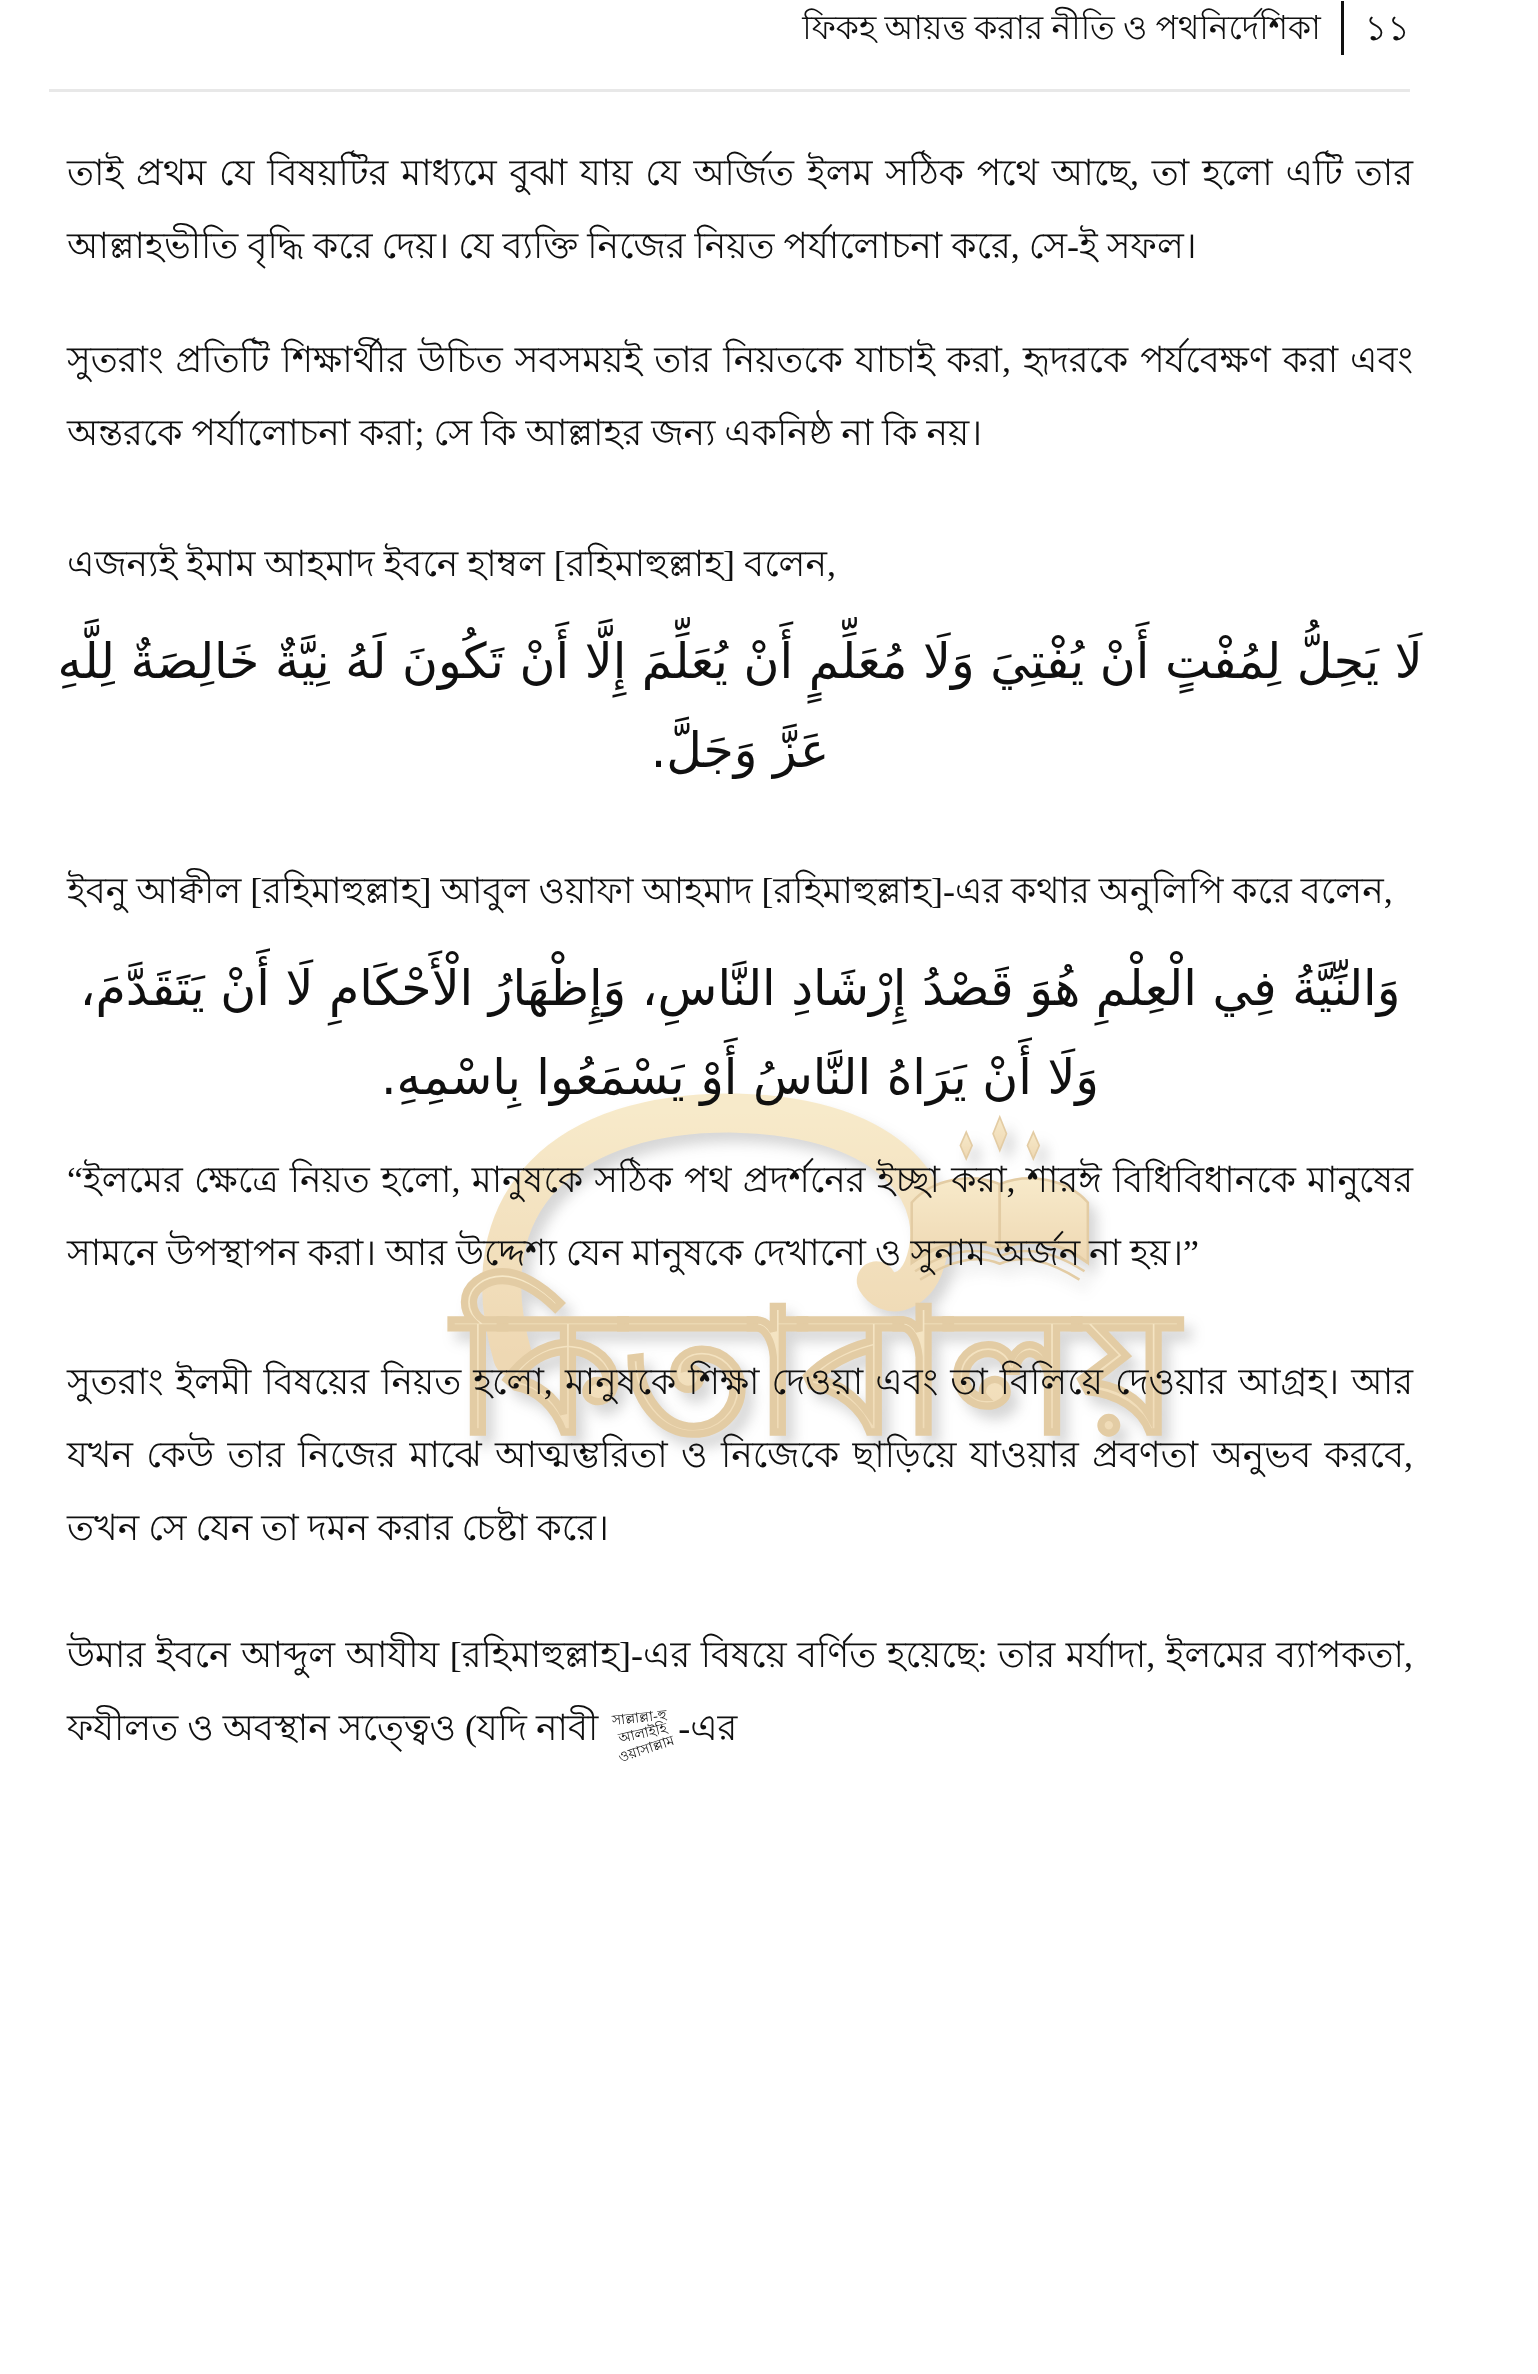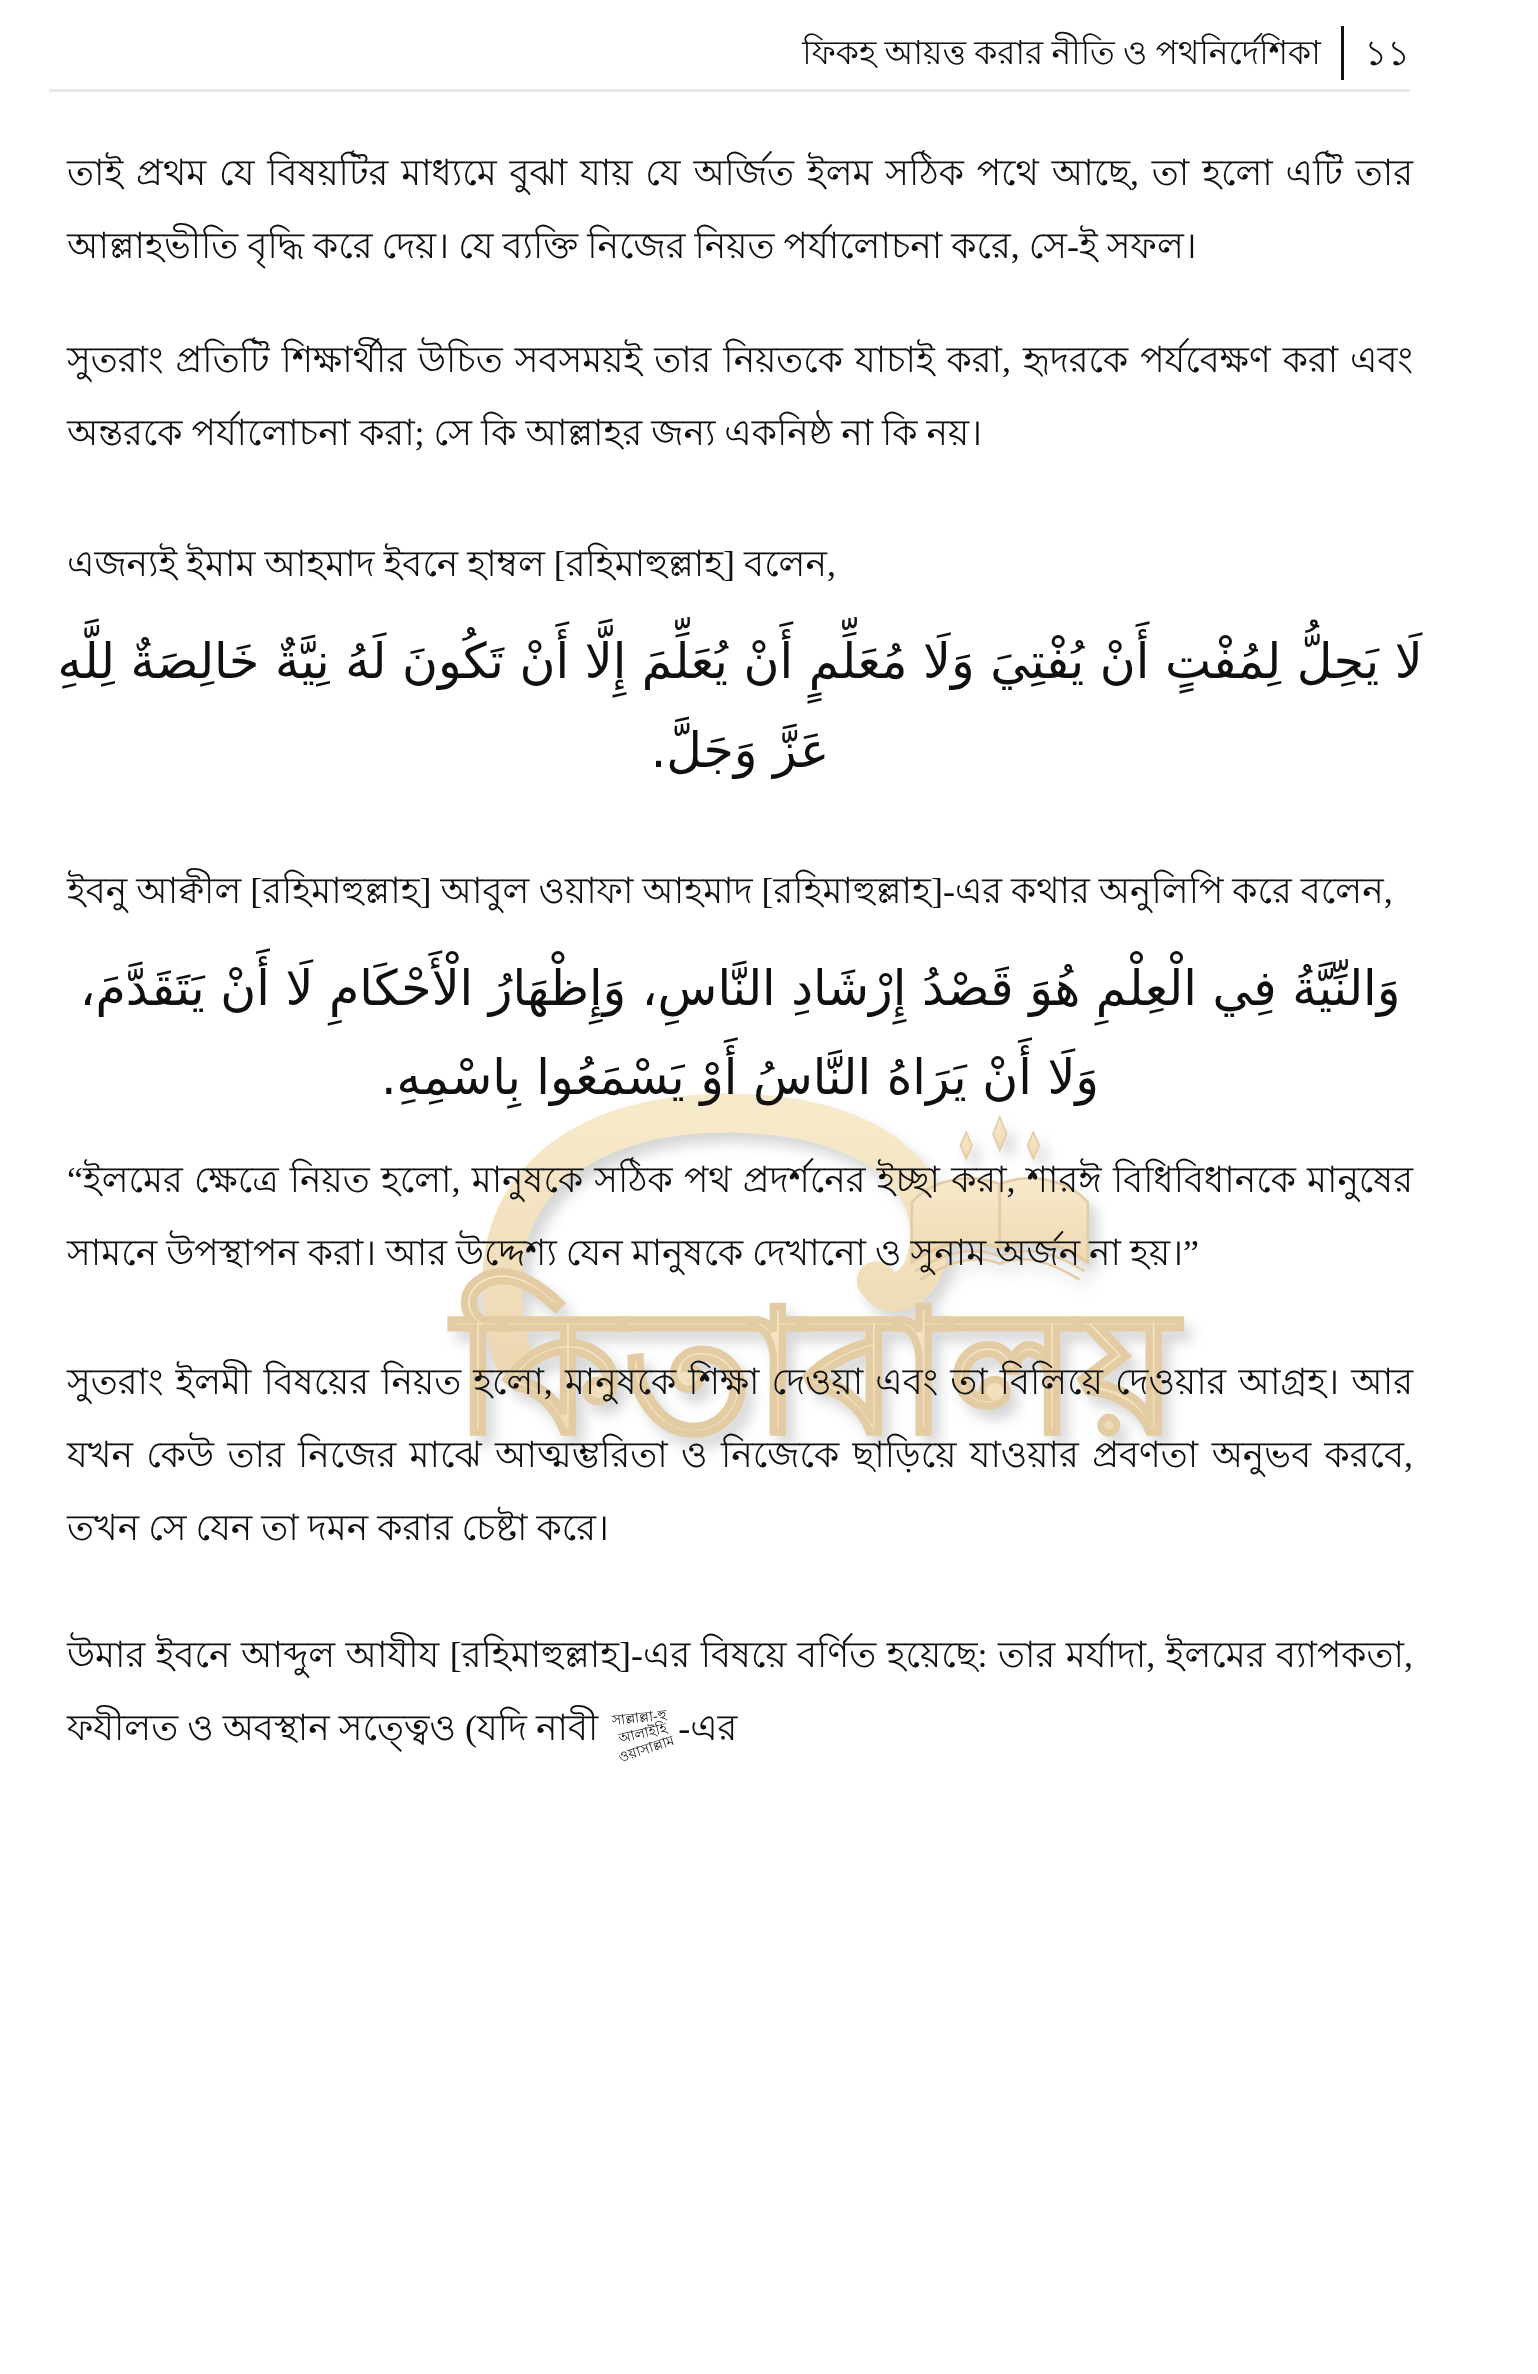--- a/index.html
+++ b/index.html
@@ -7,21 +7,21 @@
     position:relative;
     width:1538px; height:2374px;
     background:#ffffff;
     overflow:hidden;
     color:#101010;
     font-family:"Liberation Serif","DejaVu Serif",serif;
   }
 
   
   .header-row {
-    position:absolute; top:26px; left:51px; right:128px;
+    position:absolute; top:1px; left:51px; right:128px;
     display:flex; justify-content:flex-end; align-items:center; gap:20.5px;
     z-index:2;
   }
   .header-title { font-size:33px; line-height:1.4; white-space:nowrap; }
   .header-sep   { width:2.8px; height:54px; background:#101010; flex:0 0 auto; }
   .header-page  { font-size:35px; line-height:1;font-family:Liberation Serif, serif; }
   .header-rule  {
     position:absolute; top:89px; left:49px; width:1361px; height:2.8px;
     background:#e8e8e8; z-index:2;
   }

